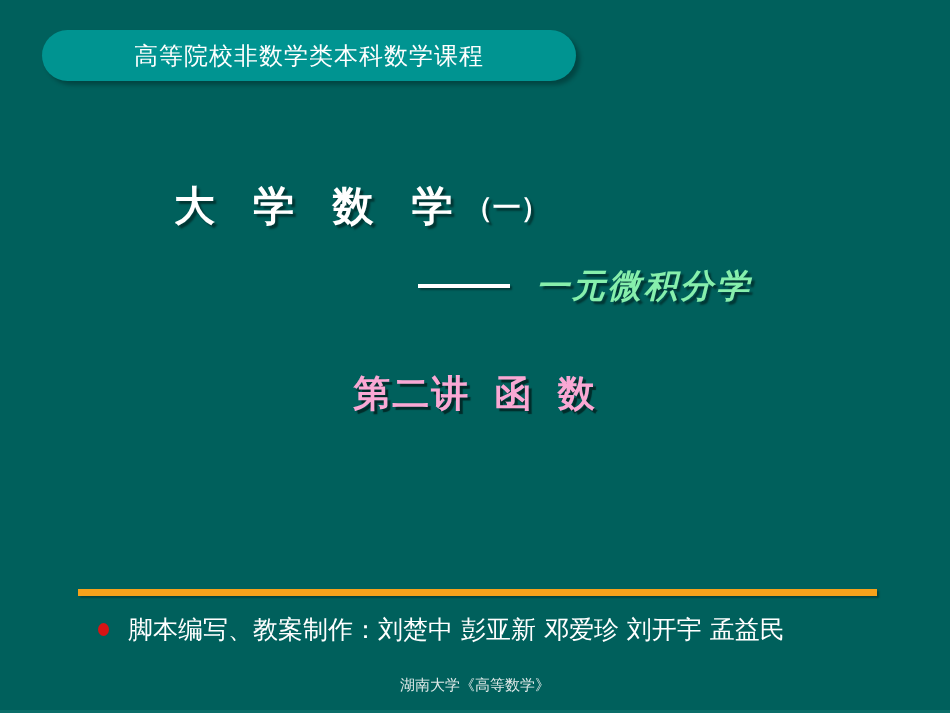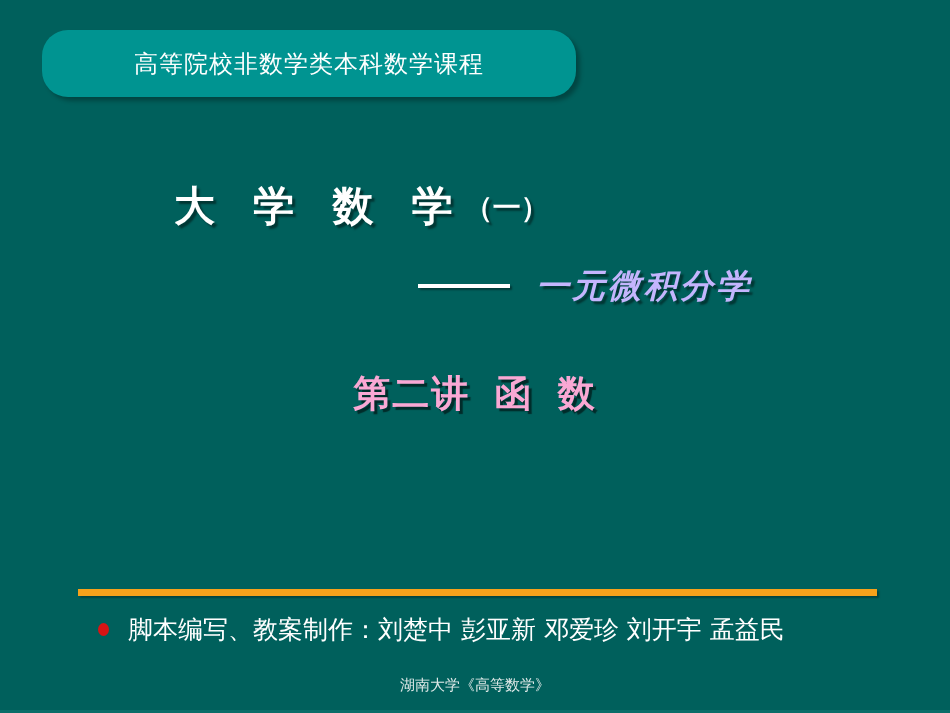--- a/index.html
+++ b/index.html
@@ -16,21 +16,21 @@
     font-family: "DejaVu Sans", "Liberation Sans", sans-serif;
     -webkit-font-smoothing: antialiased;
   }
 
   
   #header-banner {
     position: absolute;
     left: 42px;
     top: 30px;
     width: 534px;
-    height: 67px;
+    height: 51px;
     background: #009491;
     border-radius: 26px;
     box-shadow: 4px 4px 4px rgba(0,0,0,0.28);
   }
   #header-banner-label {
     position: absolute;
     left: 0;
     right: 0;
     top: 50%;
     transform: translateY(-50%);
@@ -75,21 +75,21 @@
     white-space: nowrap;
   }
   #subtitle-dash {
     width: 92px;
     height: 4px;
     background: #ffffff;
     margin-right: 26px;
     box-shadow: 2px 2px 2px rgba(0,0,0,0.4);
   }
   #subtitle-text {
-    color: #c4b5fd;
+    color: #86efac;
     font-size: 33px;
     font-weight: bold;
     letter-spacing: 3px;
     line-height: 1;
     text-shadow: 3px 3px 2px rgba(0,0,0,0.45);
     font-family: "DejaVu Serif", "Liberation Serif", serif;
     font-style: italic;
   }
 
   

